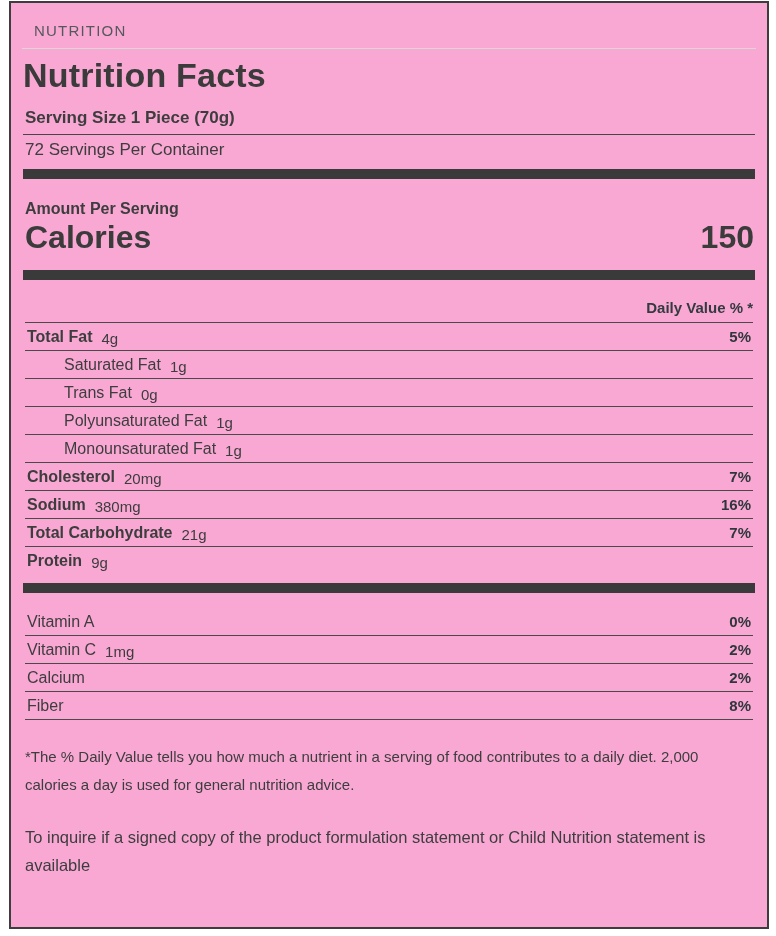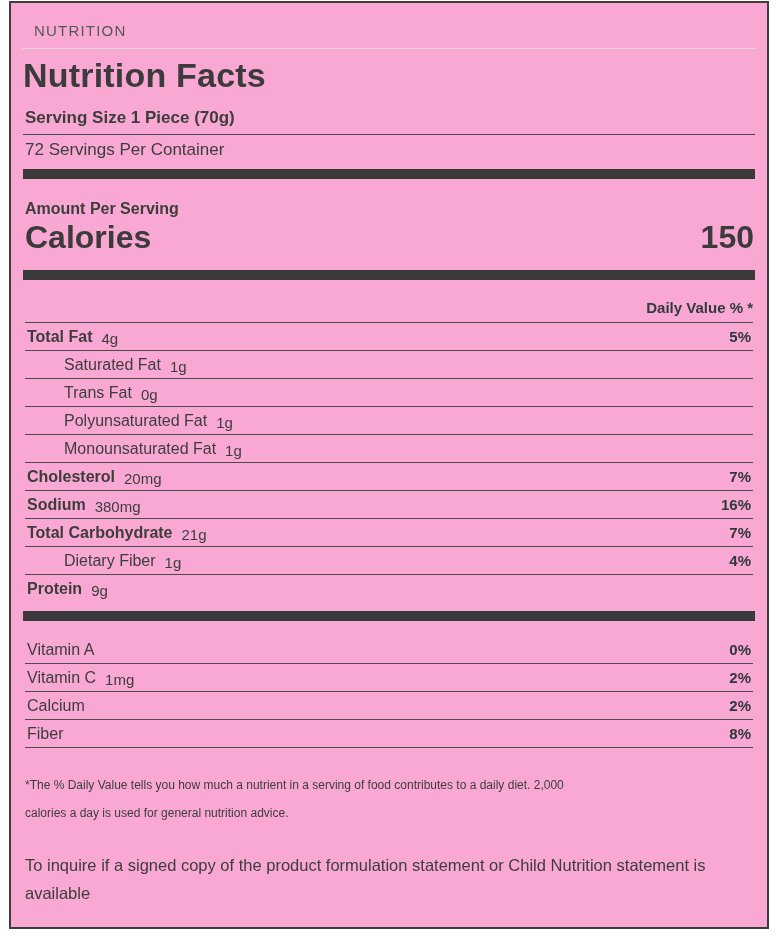--- a/index.html
+++ b/index.html
@@ -42,21 +42,21 @@
   .nlabel { font-size: 16px; color: #3d3d3d; white-space: nowrap; }
   .nlabel.bold { font-weight: bold; }
   .ind { padding-left: 37px; }
   .amt {
     font-size: 15px; font-weight: 400; color: #3d3d3d;
     margin-left: 9px; position: relative; top: 2px; display: inline-block;
   }
   .dv { font-size: 15px; font-weight: bold; color: #2f363c; }
   .vits { margin: 15px 4px 0 4px; }
   .vits .nrow { line-height: 27px; }
-  .footnote { margin: 23px 3px 0 4px; font-size: 12px; line-height: 28px; color: #3d3d3d; }
+  .footnote { margin: 23px 3px 0 4px; font-size: 15px; line-height: 28px; color: #3d3d3d; }
   .footnote span { display: block; }
   .contact { margin: 24px 3px 0 4px; font-size: 16.5px; line-height: 28px; color: #3d3d3d; }
   .contact .cline { display: block; }
 </style>
 </head>
 <body>
 
 <div class="label-box">
 
   <div class="section-header">NUTRITION</div>
@@ -106,24 +106,20 @@
       <span class="dv">7%</span>
     </div>
     <div class="nrow">
       <span class="nlabel bold"><span>Sodium</span><span class="amt">380mg</span></span>
       <span class="dv">16%</span>
     </div>
     <div class="nrow">
       <span class="nlabel bold"><span>Total Carbohydrate</span><span class="amt">21g</span></span>
       <span class="dv">7%</span>
     </div>
-    <div class="nrow">
-      <span class="nlabel ind"><span>Dietary Fiber</span><span class="amt">1g</span></span>
-      <span class="dv">4%</span>
-    </div>
     <div class="nrow no-border">
       <span class="nlabel bold"><span>Protein</span><span class="amt">9g</span></span>
       <span class="dv"></span>
     </div>
   </div>
 
   <div class="thick-bar"></div>
 
   <div class="vits">
     <div class="nrow">

